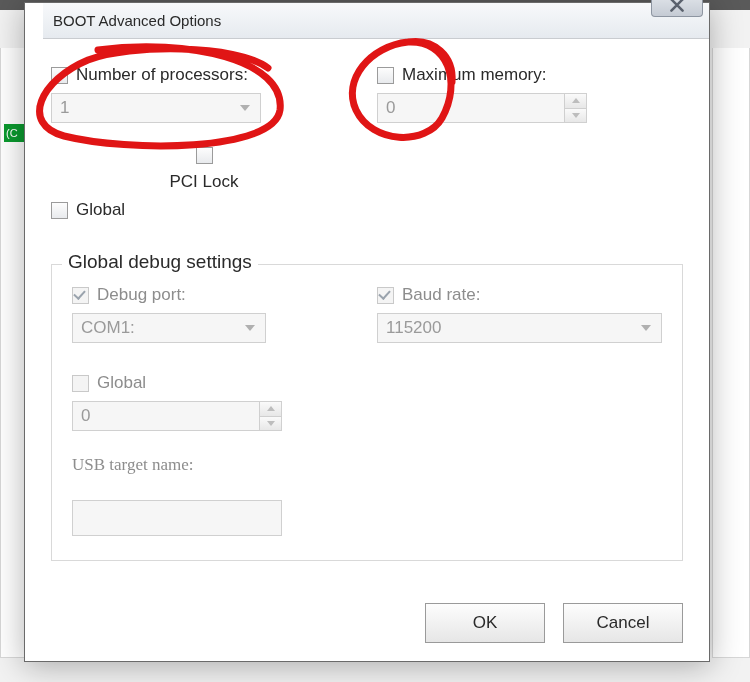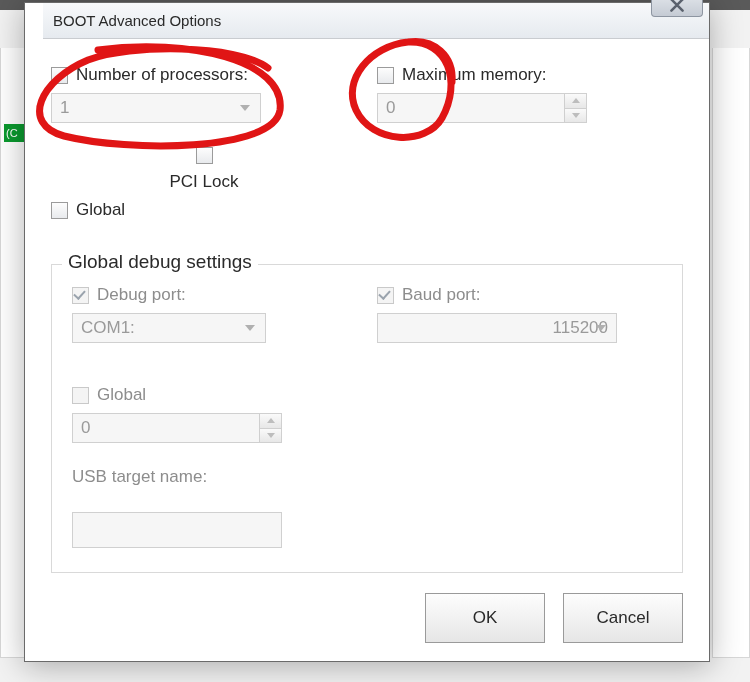--- a/index.html
+++ b/index.html
@@ -179,33 +179,33 @@
   }
   .group-title {
     position: absolute;
     top: -14px; left: 10px;
     background: #fff;
     padding: 0 6px;
     font-size: 19px;
   }
 
   .group .row2 .col .checkline { margin-top: 0; }
-  .group .row2 { margin-bottom: 16px; }
+  .group .row2 { margin-bottom: 4px; }
   .group .combo { width: 194px; }
   .group .spinner { width: 210px; }
 
   .usb-field { width: 210px; height: 36px; }
 
   .button-row {
     position: absolute;
     right: 26px; bottom: 18px;
     display: flex; gap: 18px;
   }
   .btn {
-    width: 120px; height: 50px;
+    width: 120px; height: 40px;
     border: 1px solid #9a9a9a;
     background: linear-gradient(to bottom, #fdfdfd 0%, #e6e6e6 100%);
     display: flex; align-items: center; justify-content: center;
     font-size: 17px;
     color: #2a2a2a;
   }
 
   
   .annot {
     position: absolute;
@@ -284,23 +284,23 @@
             <span class="label disabled">Debug port:</span>
           </div>
           <div class="combo disabled">
             <span>COM1:</span>
             <span class="caret"></span>
           </div>
         </div>
         <div class="col">
           <div class="checkline">
             <div class="checkbox disabled checked"></div>
-            <span class="label disabled">Baud port:</span>
-          </div>
-          <div class="combo disabled" style="width:240px;justify-content:flex-end;">
+            <span class="label disabled">Baud rate:</span>
+          </div>
+          <div class="combo disabled" style="width:285px;">
             <span>115200</span>
             <span class="caret"></span>
           </div>
         </div>
       </div>
 
       <div style="height:20px;"></div>
 
       <div class="checkline">
         <div class="checkbox disabled"></div>
@@ -313,21 +313,21 @@
               <span class="up"></span>
             </div>
           <div class="sb">
               <span class="down"></span>
             </div>
         </div>
       </div>
 
       <div style="height:24px;"></div>
 
-      <div class="label disabled" style="margin-bottom:25px;">USB target name:</div>
+      <div class="label disabled" style="margin-bottom:25px;font-family:Liberation Serif, serif;">USB target name:</div>
       <div class="textfield disabled usb-field">
         <span></span>
       </div>
     </div>
 
   </div>
 
   <div class="button-row">
     <div class="btn">OK</div>
     <div class="btn">Cancel</div>

